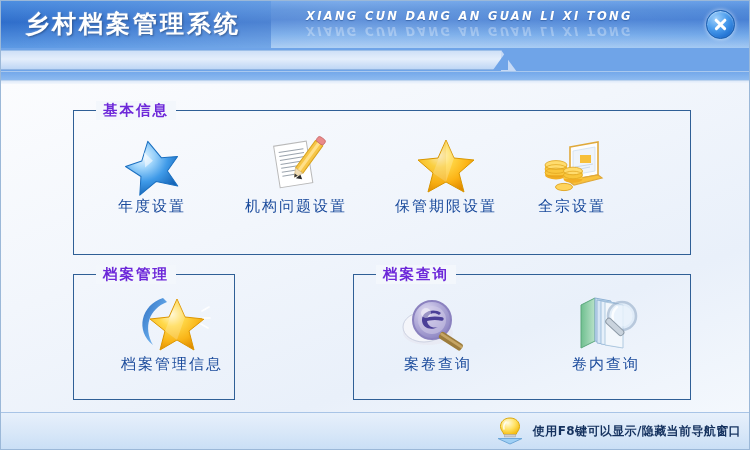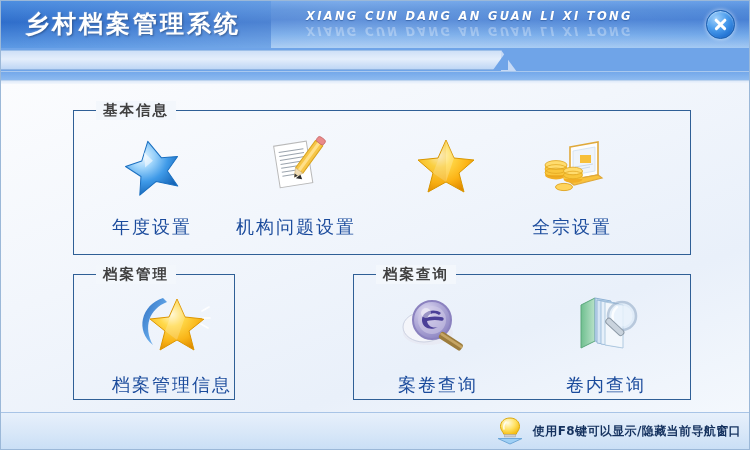--- a/index.html
+++ b/index.html
@@ -131,43 +131,43 @@
   .groupbox {
     position:absolute;
     border: 1.5px solid #2f5f96;
     background: transparent;
   }
   .gb-title {
     position:absolute; top:-10px; left:22px;
     padding: 0 7px;
     background: #f3f7fc;
     font-size: 14.5px; font-weight: bold;
-    color: #404040;
+    color: #6d28d9;
     letter-spacing: 2px;
     white-space: nowrap;
   }
 
   
   #gb-basic   { left: 72px;  top: 26px;  width: 618px; height: 145px; }
   #gb-manage  { left: 72px;  top: 190px; width: 162px; height: 126px; }
   #gb-query   { left: 352px; top: 190px; width: 338px; height: 126px; }
 
   .tile {
     position:absolute;
     width: 124px;
     text-align:center;
     cursor:pointer;
   }
   .tile .icon {
     height: 62px;
     display:flex; align-items:center; justify-content:center;
   }
   .tile .label {
-    margin-top: 18px;
-    font-size: 18px;
+    margin-top: 0;
+    font-size: 15px;
     color: #1b4b9c;
     letter-spacing: 2px;
     white-space: nowrap;
   }
 
   
   .statusbar {
     position:absolute; left:0; bottom:0; width:750px; height:37px;
     background: linear-gradient(180deg, #e7f0fb 0%, #d8e7f8 55%, #cadff6 100%);
     border-top: 1px solid #a8c4e6;
@@ -269,20 +269,21 @@
                 <stop offset="30%" stop-color="#ffd94a"></stop>
                 <stop offset="70%" stop-color="#fcb315"></stop>
                 <stop offset="100%" stop-color="#e08900"></stop>
               </radialGradient>
             </defs>
             <path d="M30 3 L38 21 L58 23 L43 36 L48 55 L30 45 L12 55 L17 36 L2 23 L22 21 Z" fill="url(#gstar)" stroke="#d99700" stroke-width="1" stroke-linejoin="round"></path>
             <path d="M30 3 L38 21 L30 45 L17 36 Z" fill="#ffffff" opacity="0.22"></path>
             <path d="M30 3 L30 45 L12 55 L17 36 L2 23 L22 21 Z" fill="#d88e00" opacity="0.12"></path>
           </svg>
         </div>
+        <div class="label">保管期限设置</div>
       </div>
 
       <div class="tile" style="left:436px; top:24px;">
         <div class="icon">
           <svg width="64" height="58" viewBox="0 0 64 58">
 
             <g>
               <path d="M30 10 L58 5 L58 38 L30 43 Z" fill="#fdfdfd" stroke="#e0a93a" stroke-width="1.6"></path>
               <path d="M33 14 L55 10 L55 34 L33 38 Z" fill="#eef4fb" stroke="#cfe0f0" stroke-width=".8"></path>
               <rect x="40" y="18" width="11" height="8" fill="#f7c03a"></rect>

